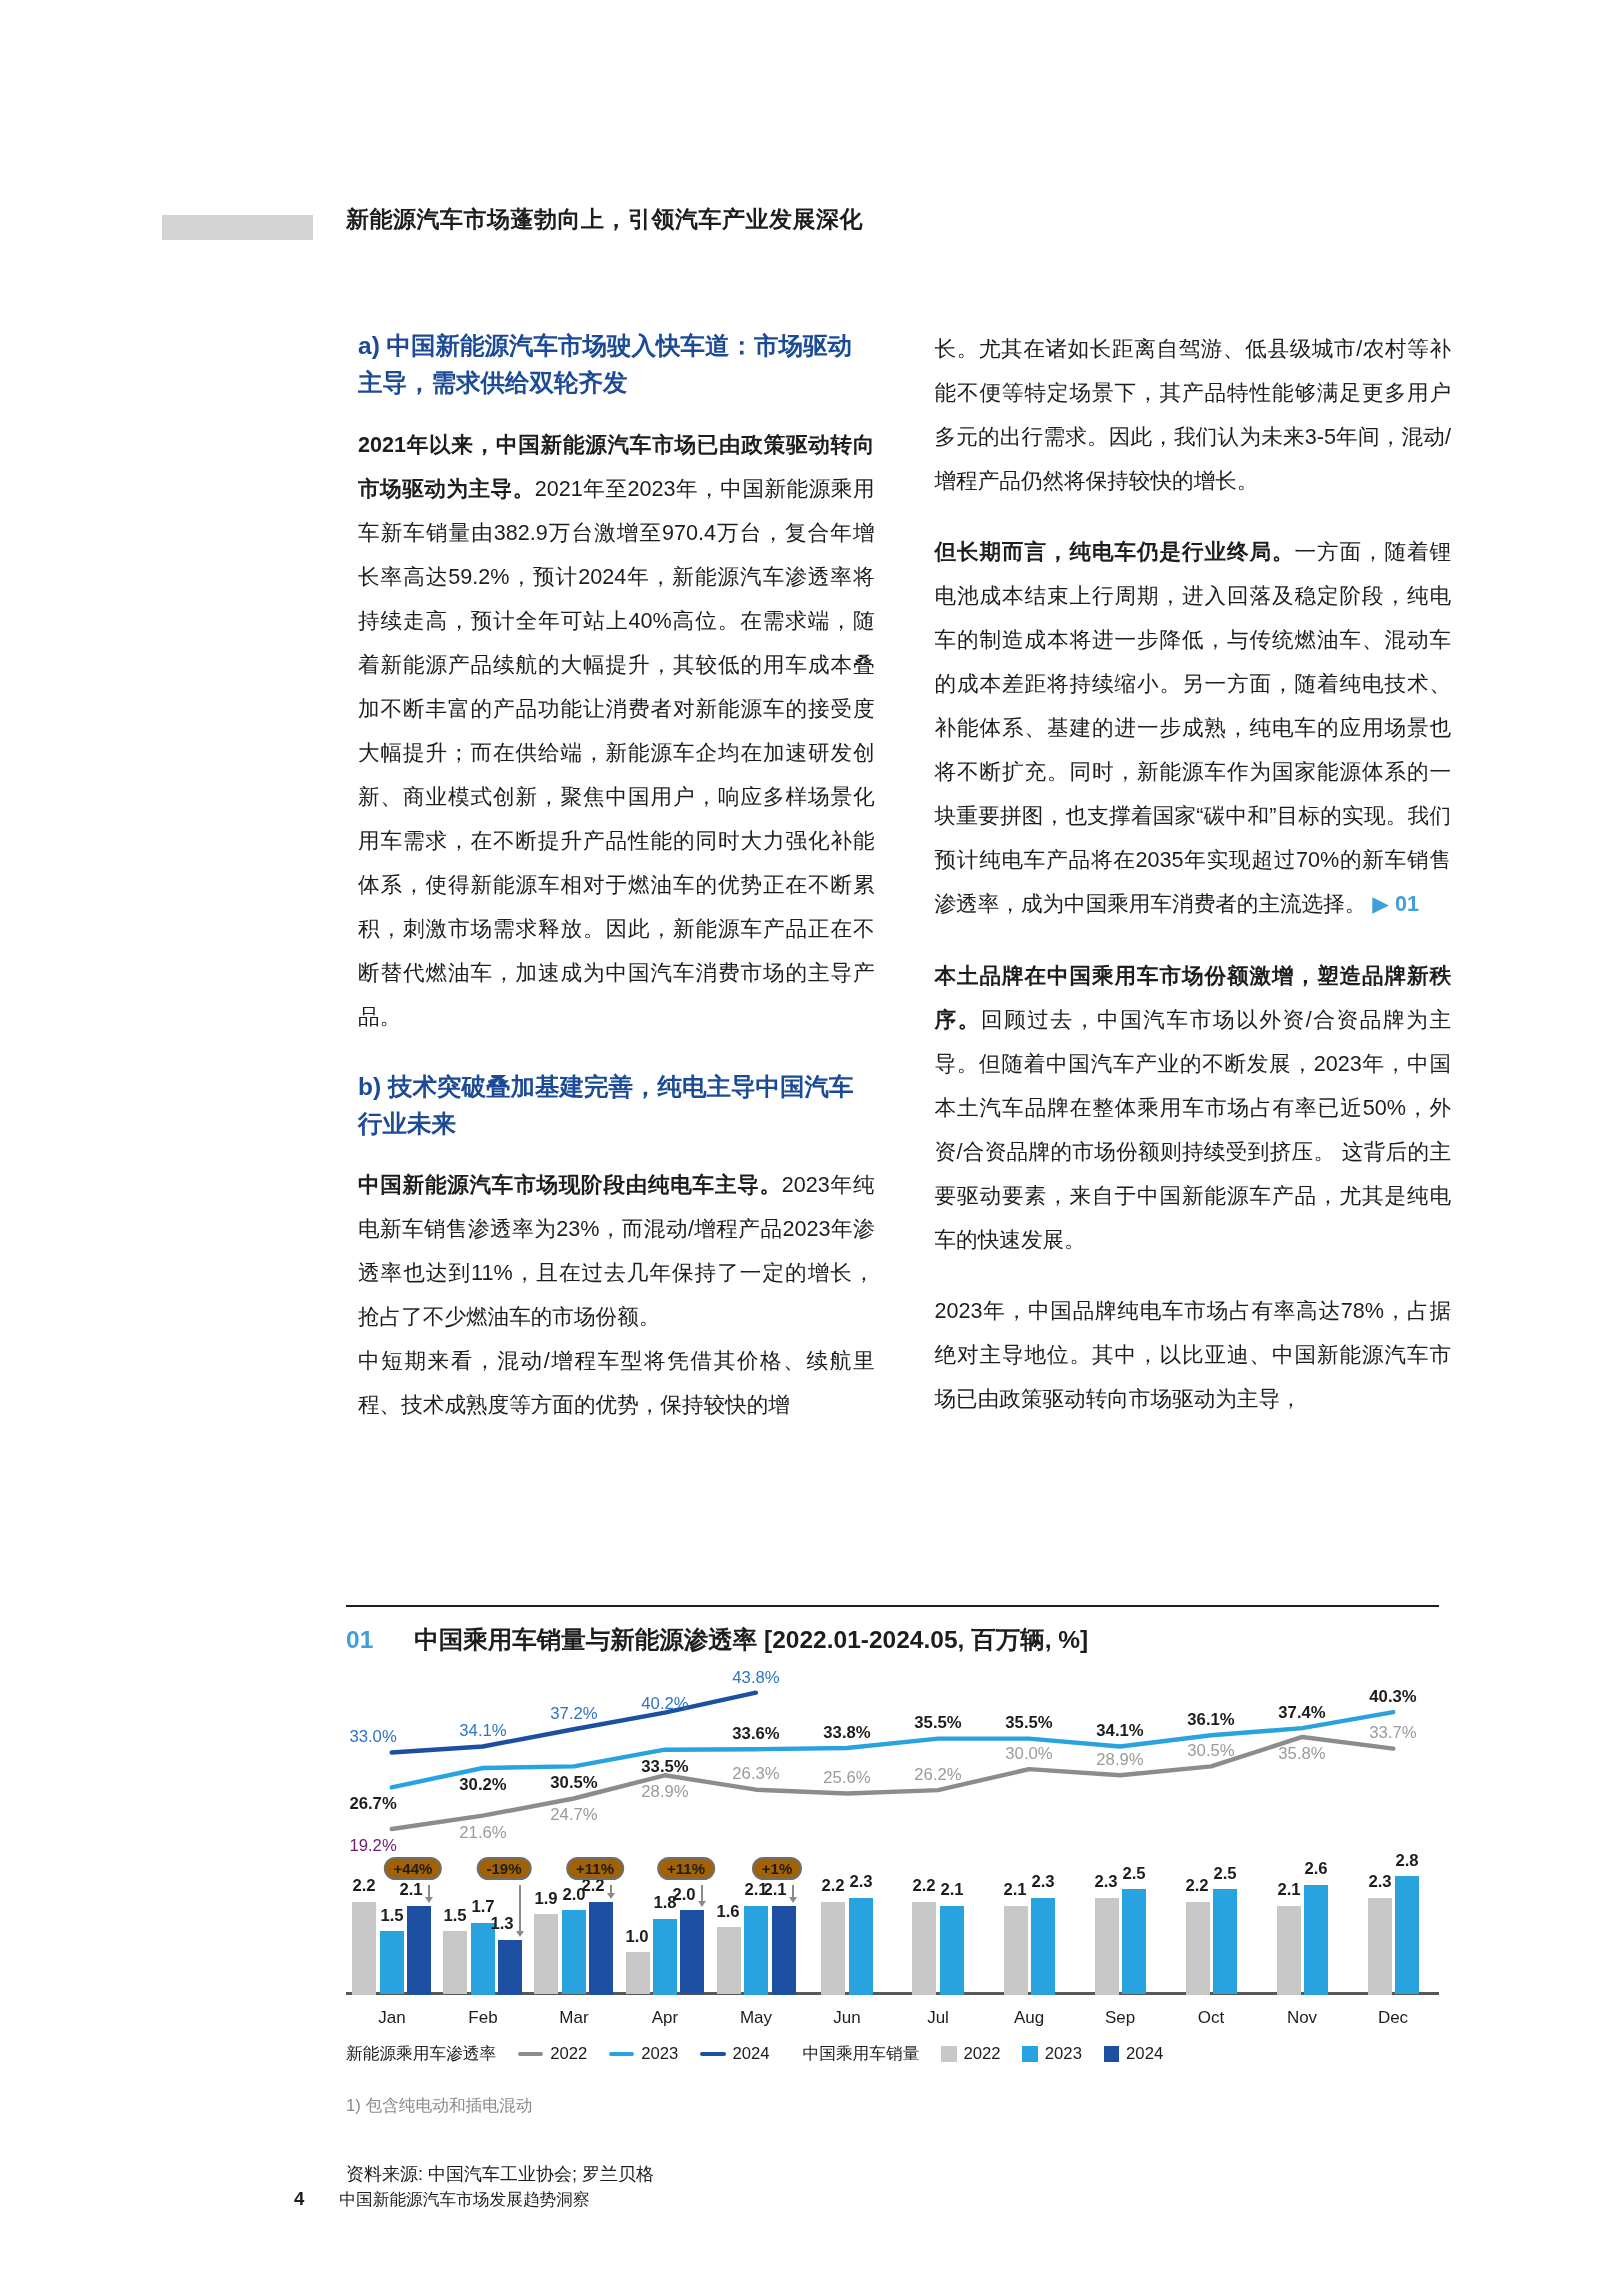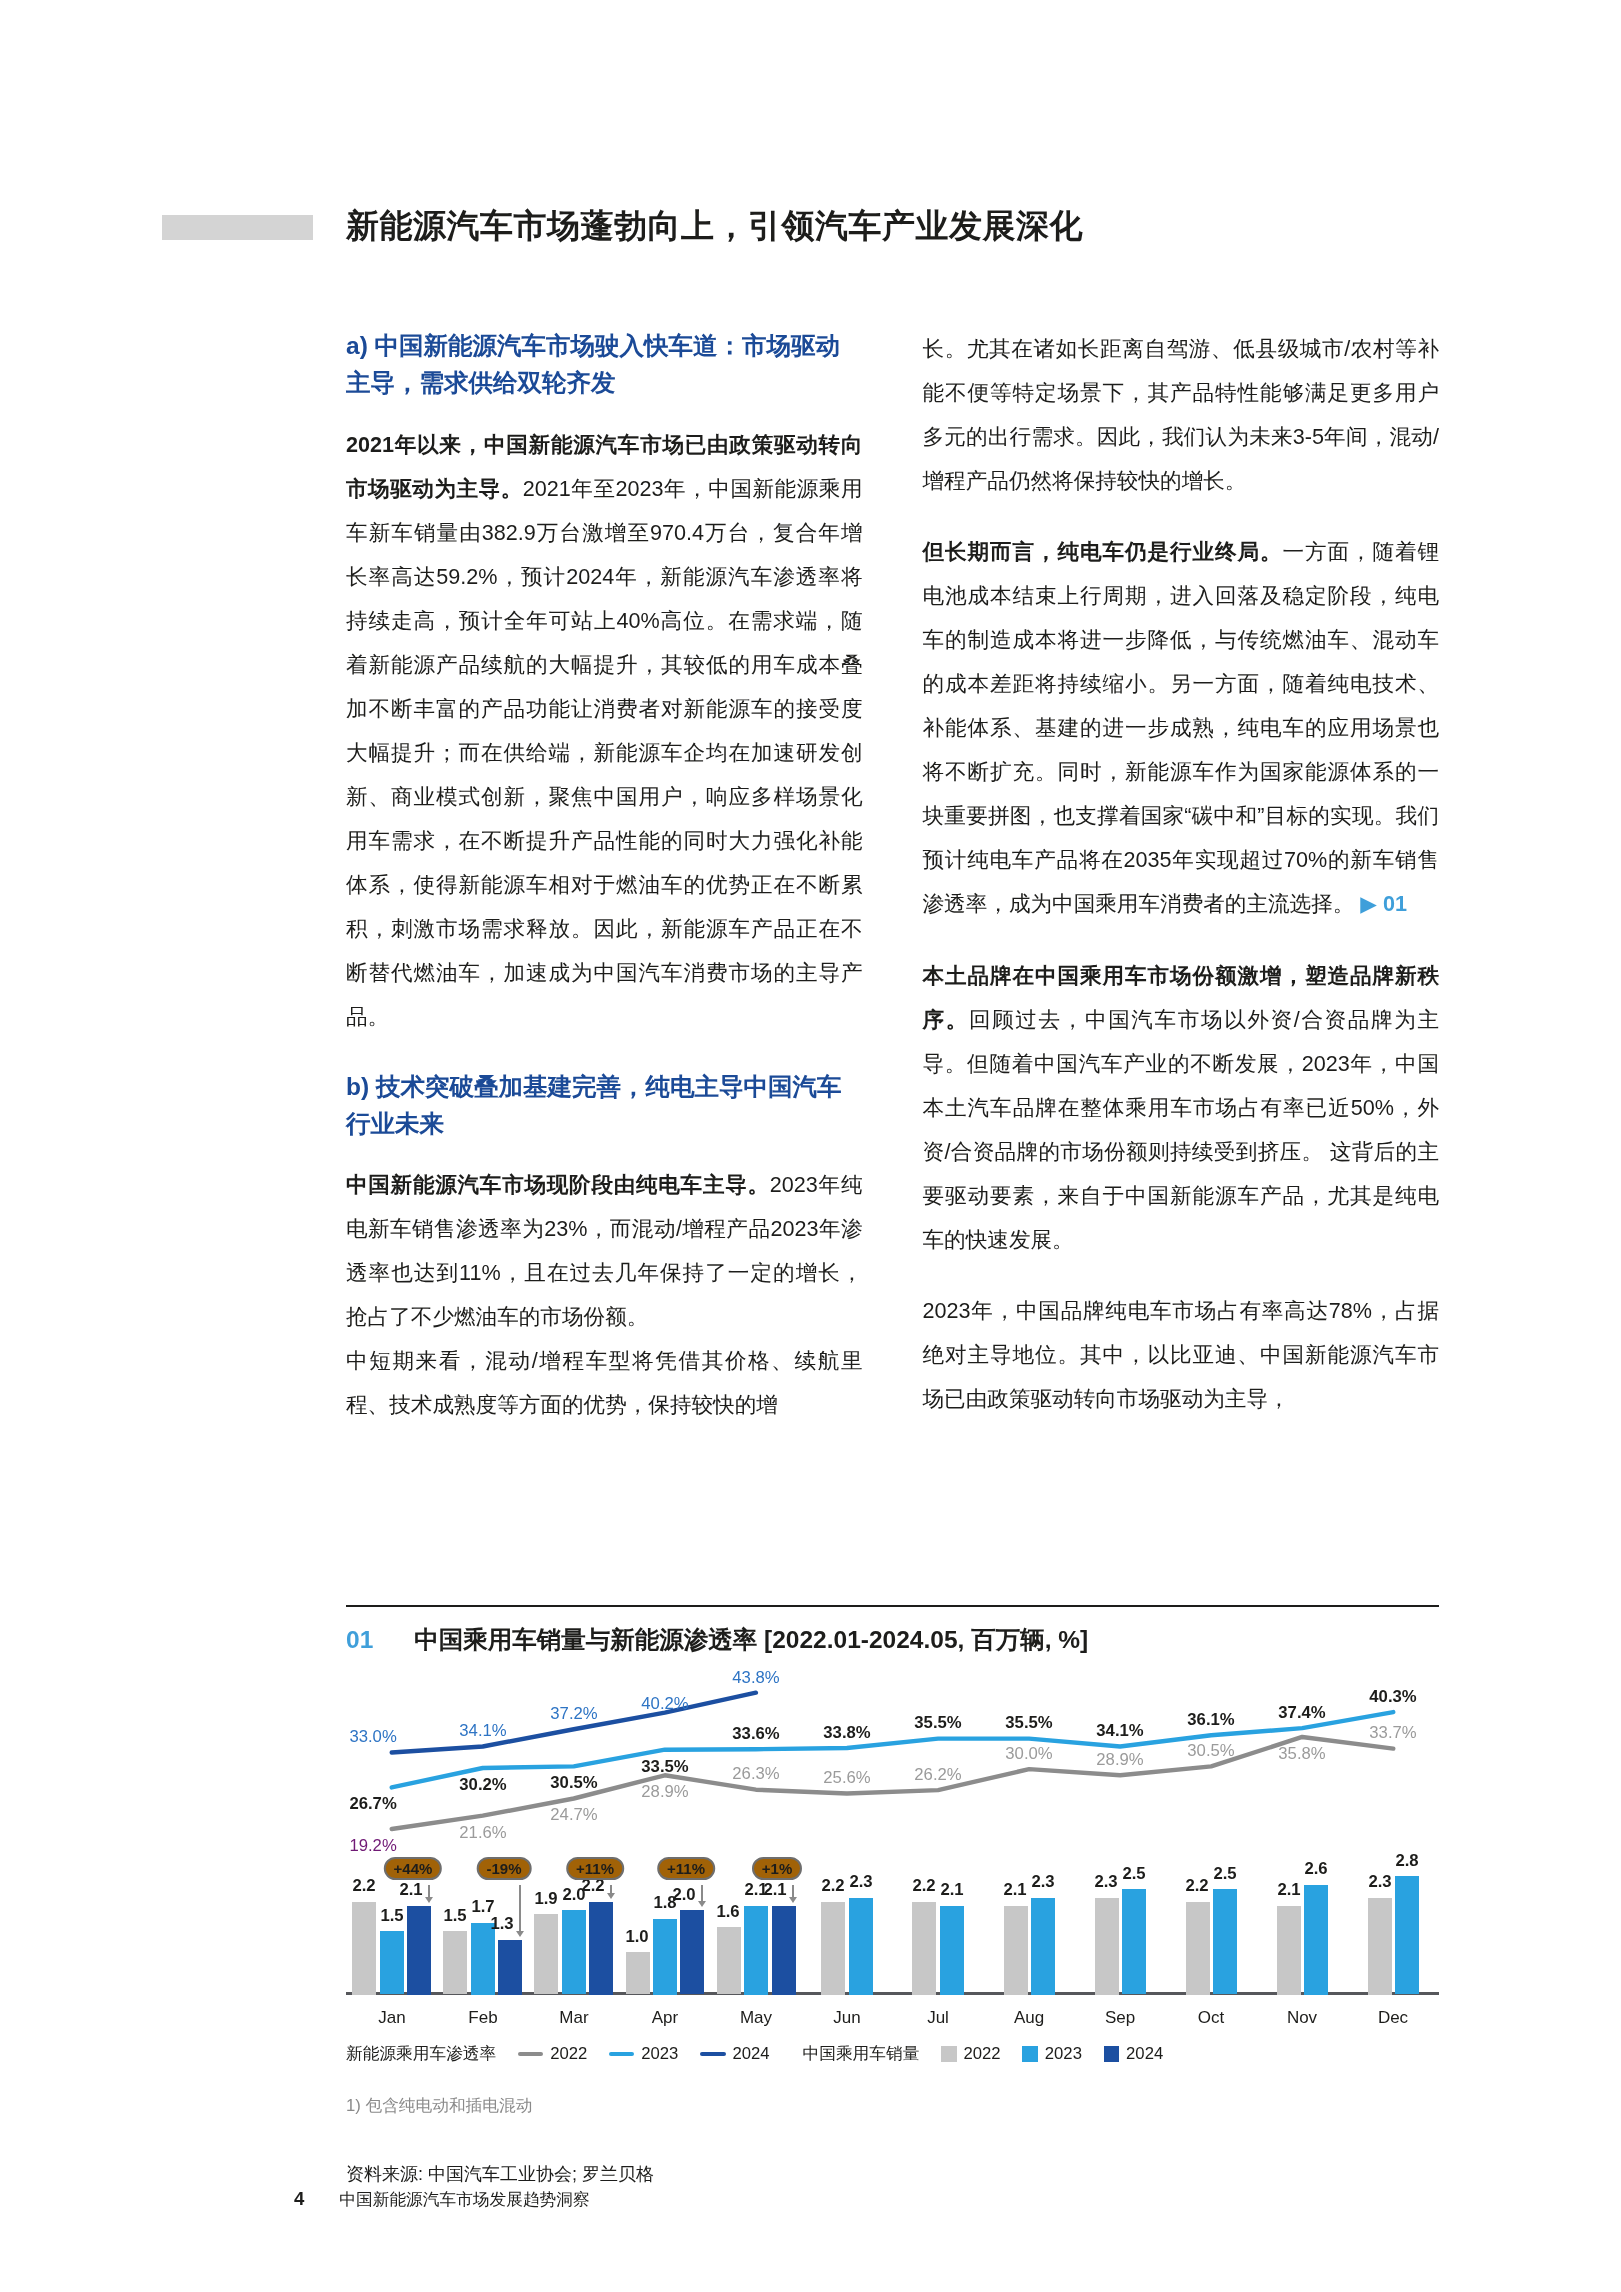--- a/index.html
+++ b/index.html
@@ -1,20 +1,20 @@
 <!DOCTYPE html>
 <html><head>
 <meta charset="utf-8">
 <style>
   html,body{margin:0;padding:0;background:#ffffff;}
   .page{position:relative;width:1621px;height:2293px;background:#ffffff;overflow:hidden;
         font-family:"Liberation Sans","DejaVu Sans",sans-serif;color:#1d1d1b;}
   .header-bar{position:absolute;left:162px;top:215px;width:151px;height:24.5px;background:#d4d4d4;}
-  .page-title{position:absolute;left:346px;top:204px;margin:0;font-size:33px;font-weight:700;color:#1d1d1b;letter-spacing:0.5px;}
-  .columns{position:absolute;left:346px;top:327px;width:1093px;display:flex;gap:60px;}
+  .page-title{position:absolute;left:346px;top:204px;margin:0;font-size:23px;font-weight:700;color:#1d1d1b;letter-spacing:0.5px;}
+  .columns{position:absolute;left:358px;top:327px;width:1093px;display:flex;gap:60px;}
   .col{width:517px;font-size:21.6px;line-height:44px;text-align:justify;color:#1d1d1b;}
   .sec-h{font-size:24.5px;font-weight:700;line-height:37px;color:#1b4a97;margin:0 0 21.6px 0;text-align:left;}
   .sec-h.mt{margin-top:29px;}
   .col p{margin:0 0 27.4px 0;}
   .col p.tight{margin-bottom:0;}
   .col p.cont{margin-top:0;}
   .col b{font-weight:700;}
   .ref{color:#3f9fda;font-weight:700;white-space:nowrap;}
 
   .chart-section{position:absolute;left:346px;top:1605px;width:1093px;}

